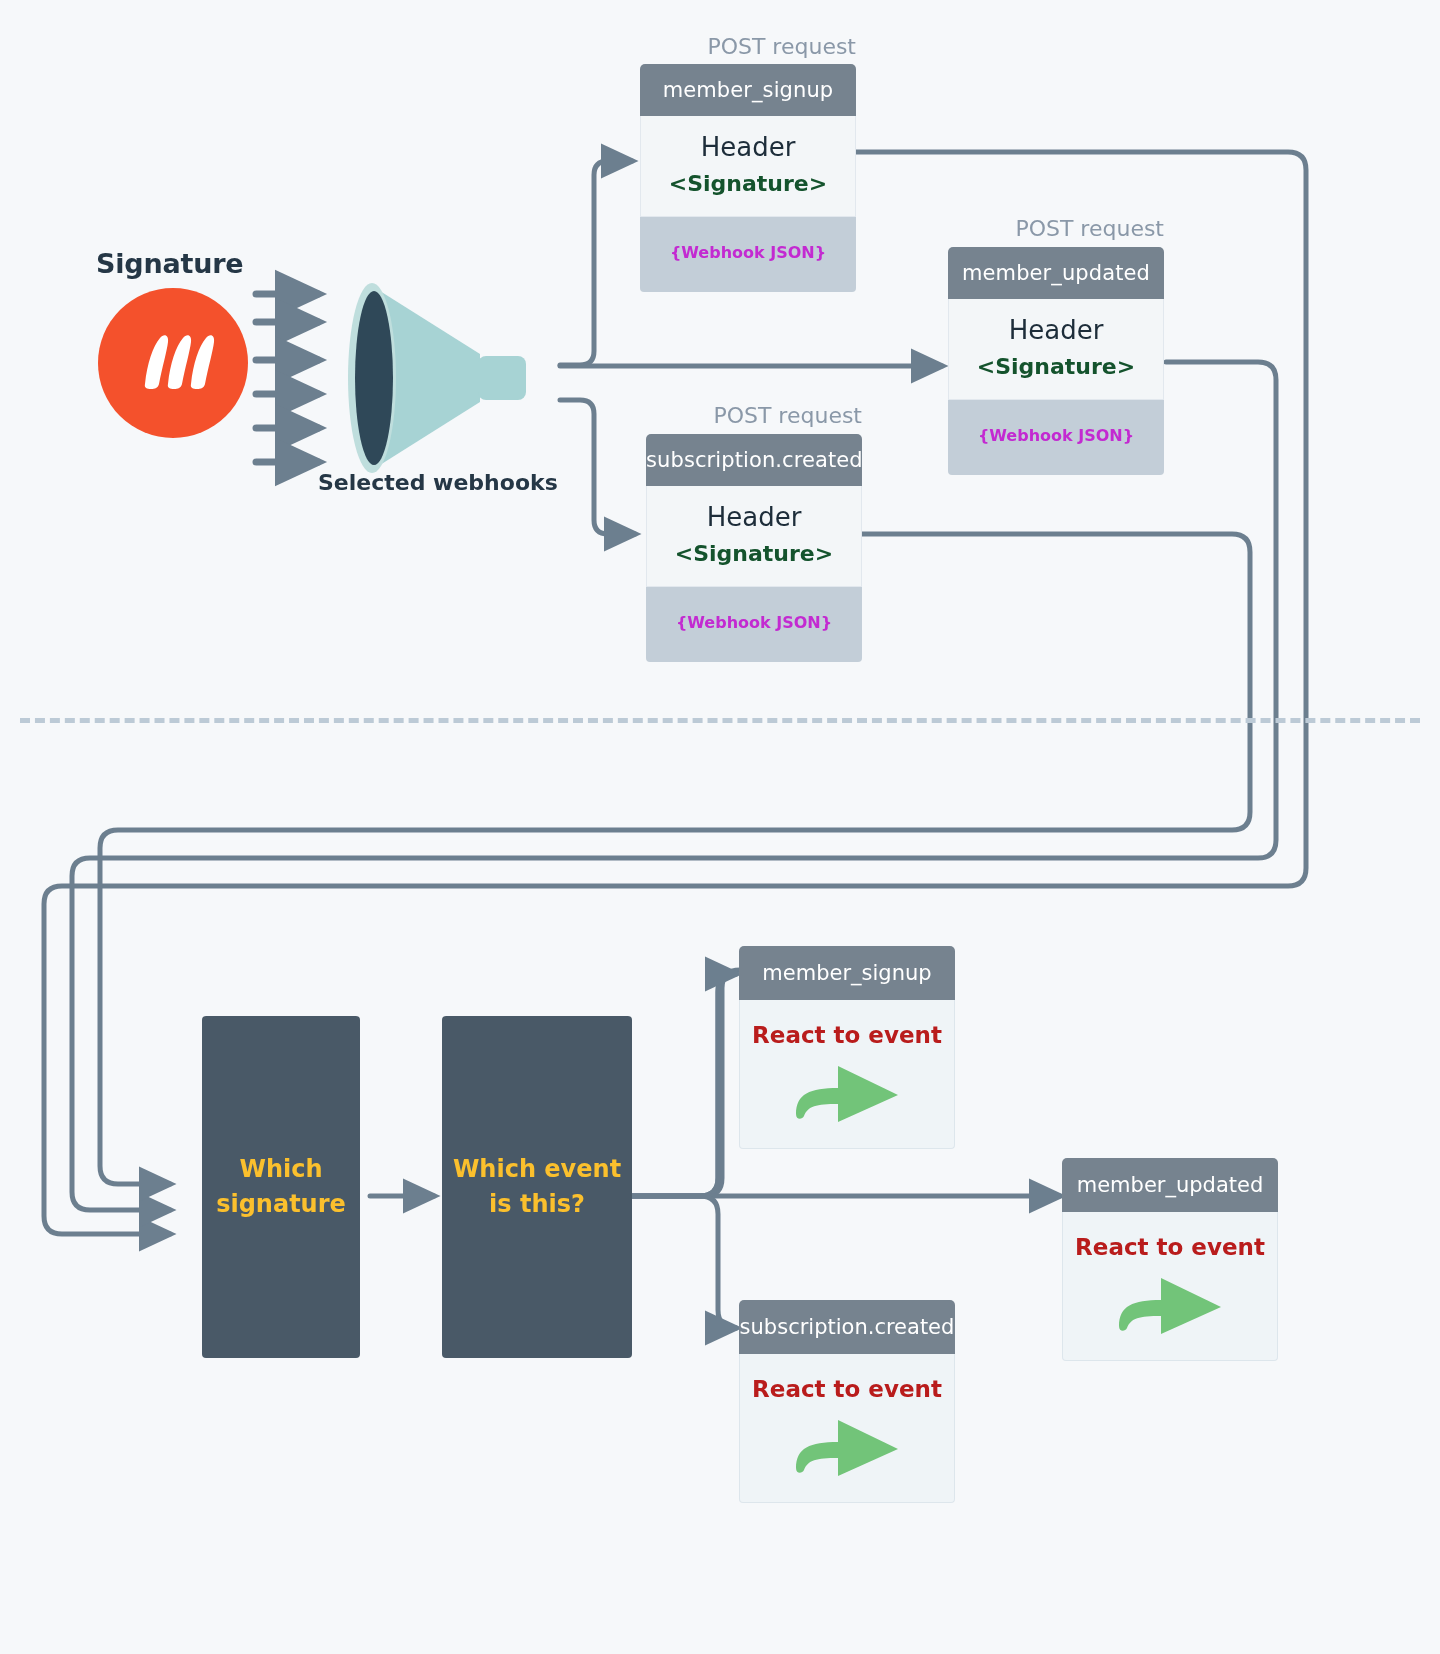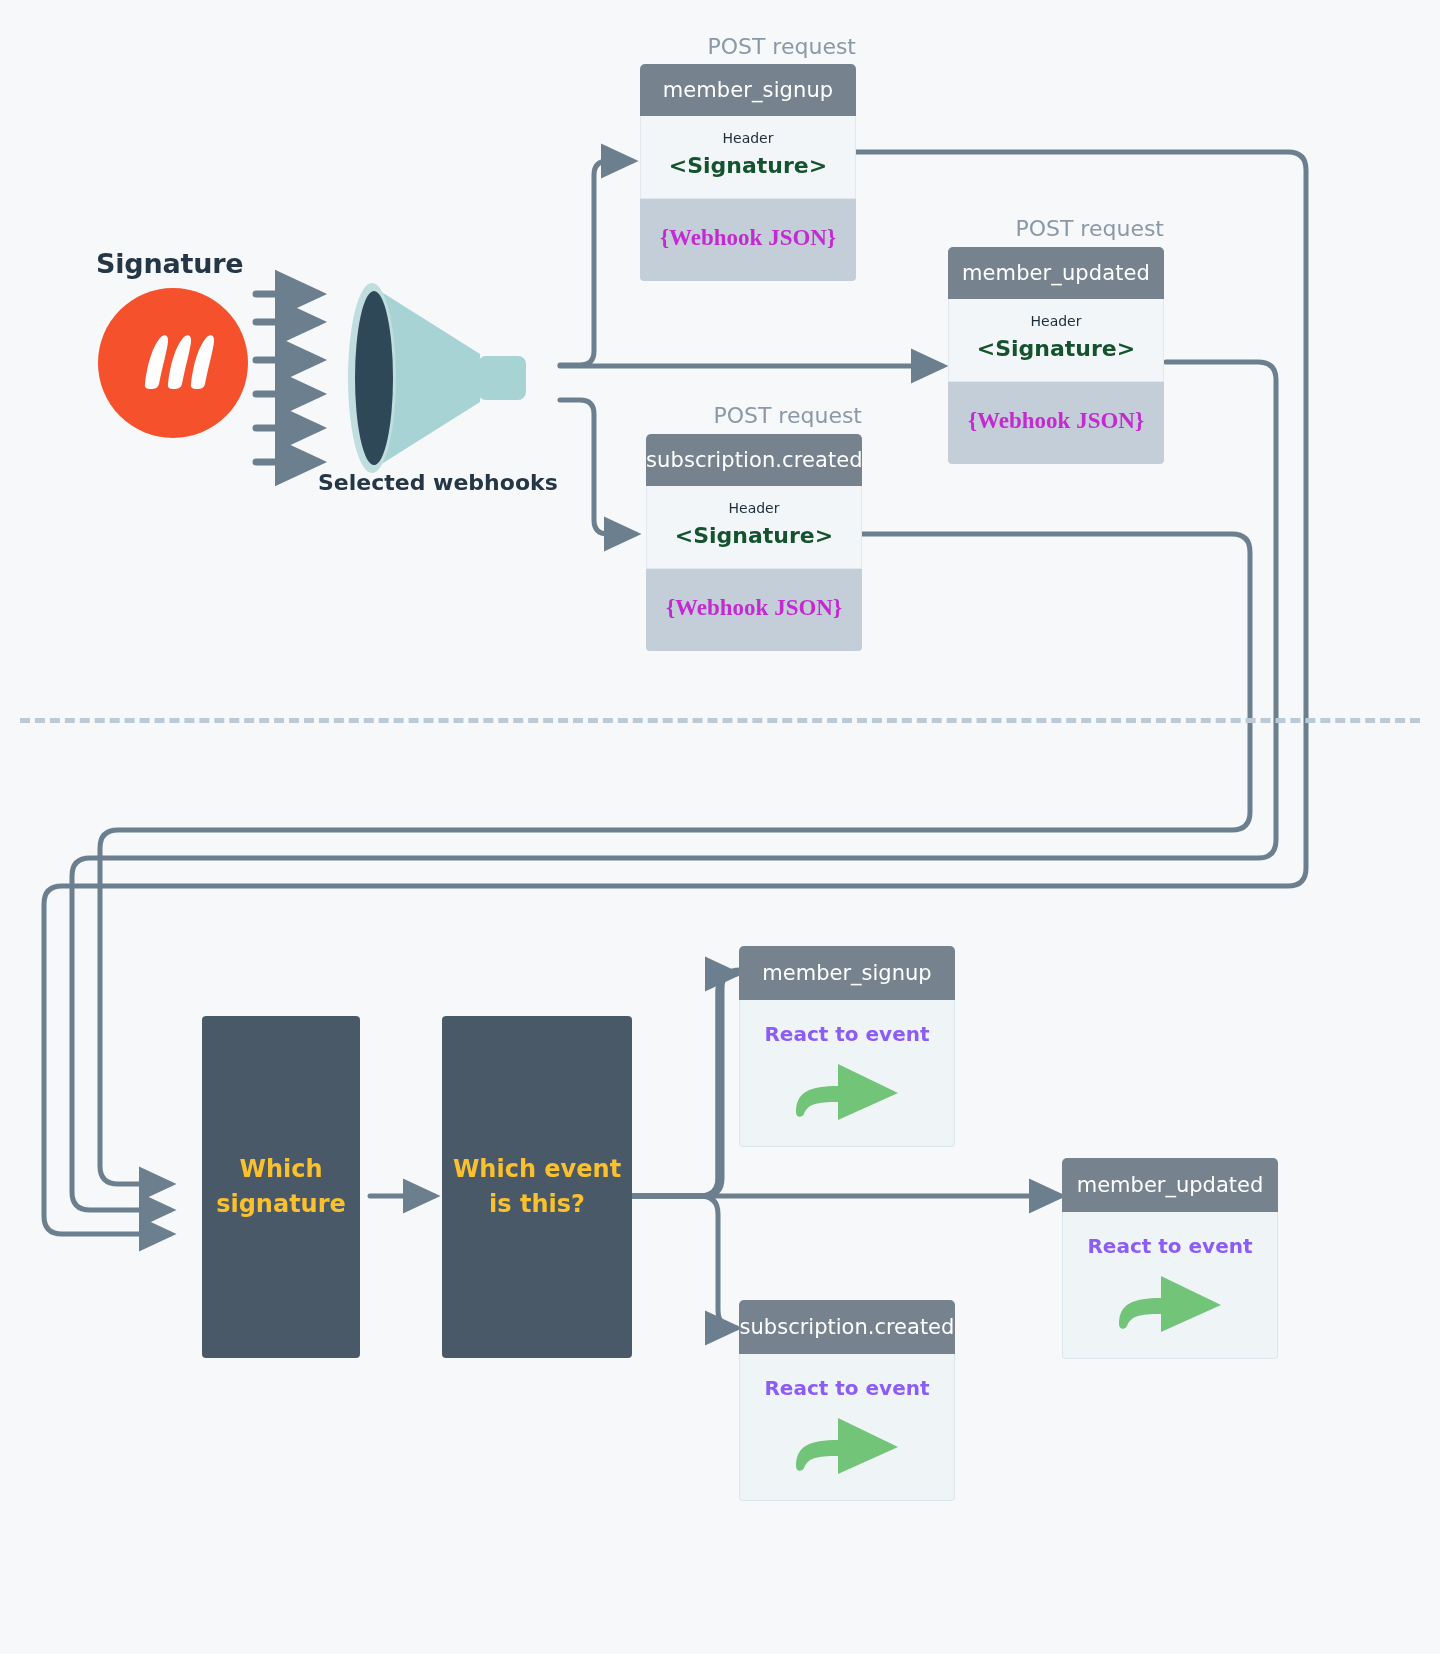--- a/index.html
+++ b/index.html
@@ -36,27 +36,27 @@
   .card{position:absolute;}
   .card .hdr{
     background:#76838f;color:#ffffff;font-size:21px;
     text-align:center;padding:14px 0;border-radius:5px 5px 0 0;
     letter-spacing:.1px;
   }
   .card .mid{
     background:#f3f6f8;border:1px solid #e2e8ee;border-top:none;
     text-align:center;padding:12px 0 16px 0;
   }
-  .card .mid .h1{font-size:14px;color:#1d2d3a;line-height:1.5;}
+  .card .mid .h1{font-size:26px;color:#1d2d3a;line-height:1.5;}
   .card .mid .h2{font-size:22px;color:#14532d;font-weight:bold;line-height:1.5;}
   .card .body{
     background:#c3ced8;text-align:center;
     padding:26px 0 30px 0;border-radius:0 0 4px 4px;
   }
-  .card .body span{font-size:23px;font-weight:bold;color:#c32ad1;font-family:Liberation Serif, serif;}
+  .card .body span{font-size:16px;font-weight:bold;color:#c32ad1;}
 
   
   .divider{
     position:absolute;left:20px;top:718px;width:1400px;height:0;
     border-top:5px dashed #bccad6;
   }
   .server-label{
     position:absolute;left:72px;top:736px;
     font-size:29px;color:#78889a;
   }
@@ -76,21 +76,21 @@
   .evcard .ehdr{
     background:#76838f;color:#fff;font-size:21px;text-align:center;
     padding:15px 0;border-radius:5px 5px 0 0;
   }
   .evcard .ebody{
     background:#eff4f7;border:1px solid #dde6ec;border-top:none;
     border-radius:0 0 4px 4px;text-align:center;
     padding:22px 0 26px 0;
   }
   .evcard .ebody .react{
-    font-size:20px;font-weight:bold;color:#8b5cf6;display:block;margin-bottom:12px;
+    font-size:23px;font-weight:bold;color:#b91c1c;display:block;margin-bottom:12px;
   }
   .evcard .ebody .garrow{display:block;margin:0 auto;}
 </style>
 </head>
 <body>
 
 <div id="stage">
 
   <svg class="wires" viewBox="0 0 1440 1654">
     <defs>

